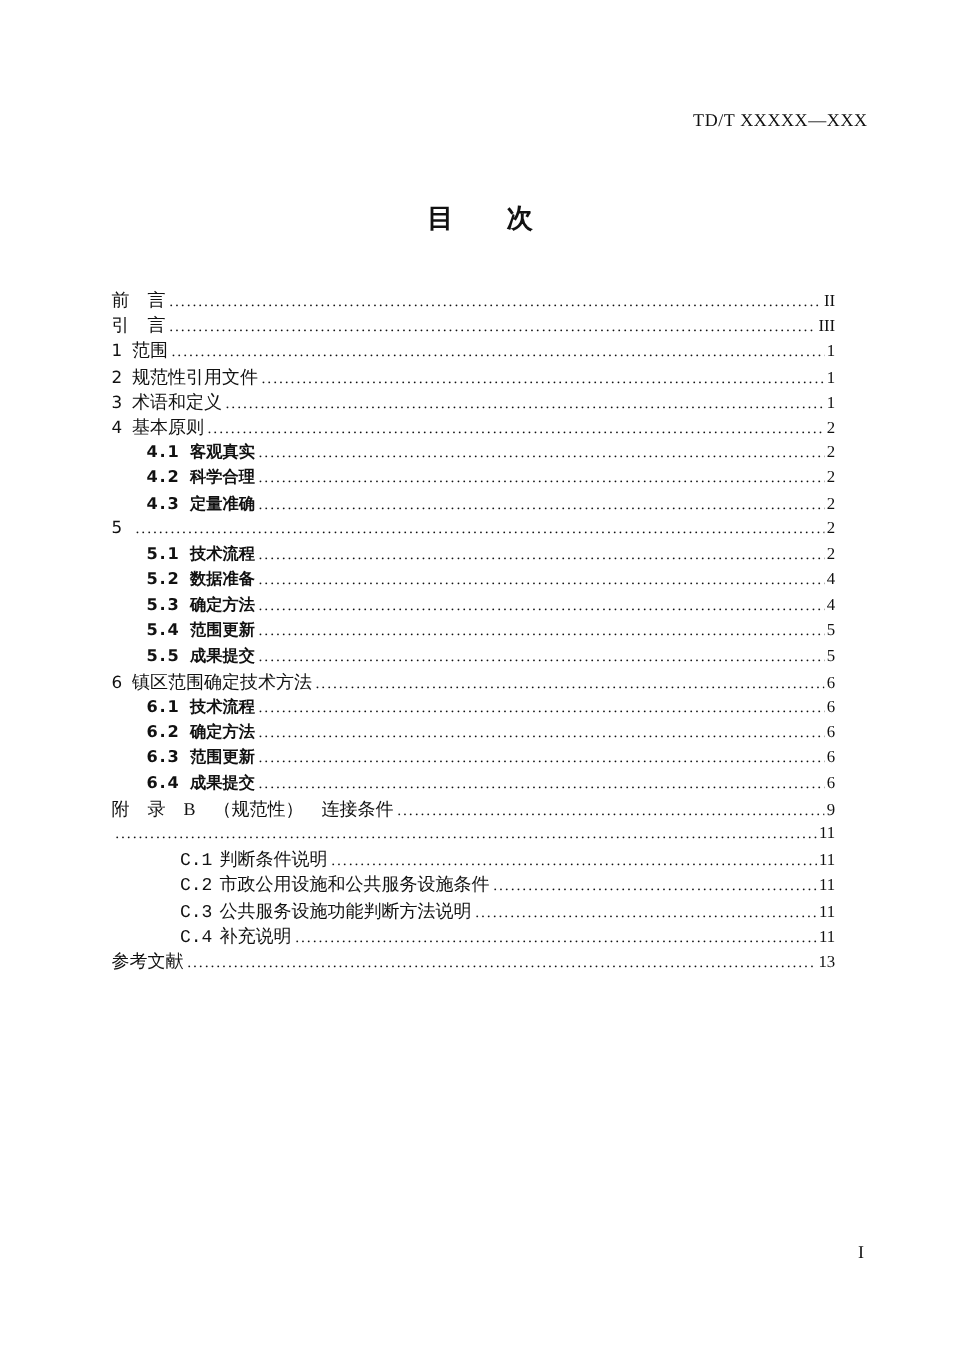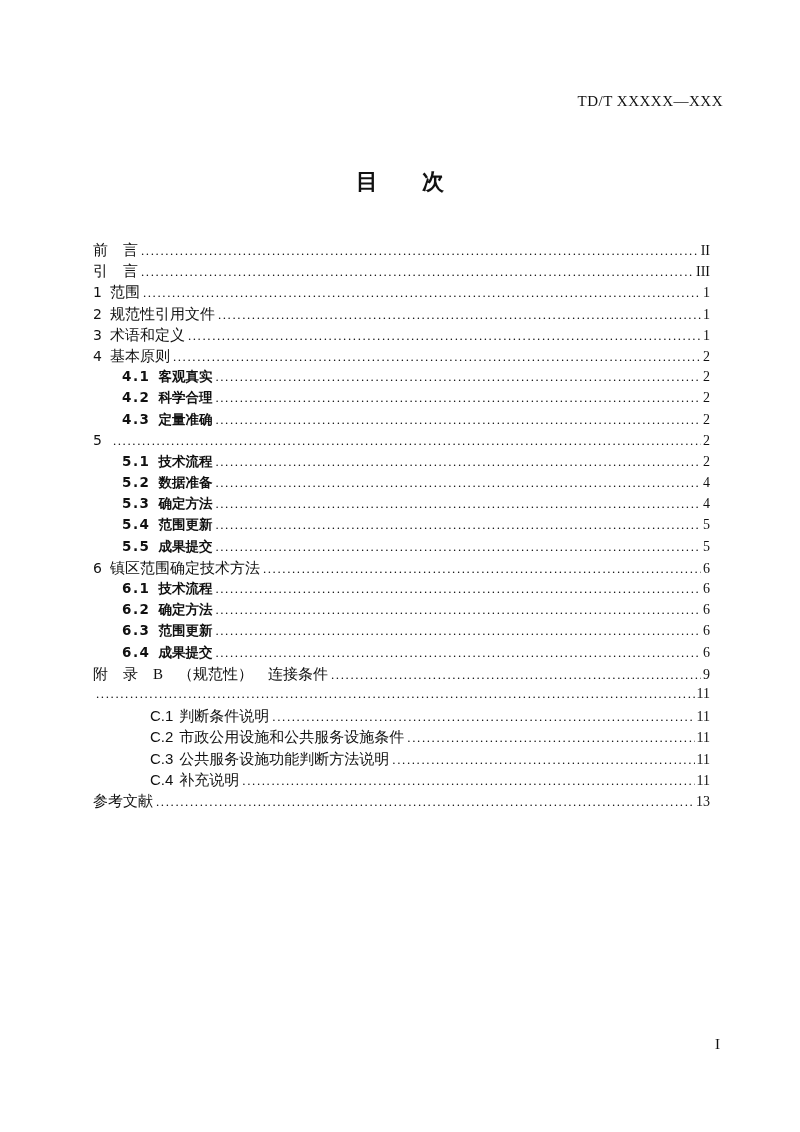--- a/index.html
+++ b/index.html
@@ -30,21 +30,21 @@
     width: 100%;
     text-align: center;
     font-size: 22px;
     font-weight: bold;
     font-family: Liberation Mono, monospace;
   }
   .toc {
     position: absolute;
     top: 241px;
     left: 93px;
-    right: 90px;
+    right: 104px;
   }
   .toc-row {
     display: flex;
     align-items: baseline;
     height: 21.2px;
     font-size: 15px;
     white-space: nowrap;
   }
   
   .toc-row.r1 {
@@ -54,21 +54,21 @@
     font-size: 13.5px;
     text-align: center;
   }
   
   .toc-row.r2 {
     padding-left: 57px;
   }
   .num { margin-right: 8px; font-family: "DejaVu Sans", sans-serif; }
   .toc-row.r0 .num { font-size: 14px; }
   .toc-row.r1 .num { letter-spacing: 1.5px; }
-  .toc-row.r2 .num { font-family: Liberation Sans, sans-serif; margin-right: 6px; }
+  .toc-row.r2 .num { font-family: Liberation Mono, monospace; margin-right: 6px; }
   .num:empty { display: none; margin: 0; }
   .dots {
     flex: 1 1 auto;
     overflow: hidden;
     margin: 0 2px 0 3px;
     font-family: "Liberation Serif", "DejaVu Serif", serif;
     font-weight: normal;
     font-size: 13px;
   }
   .dots::after {

